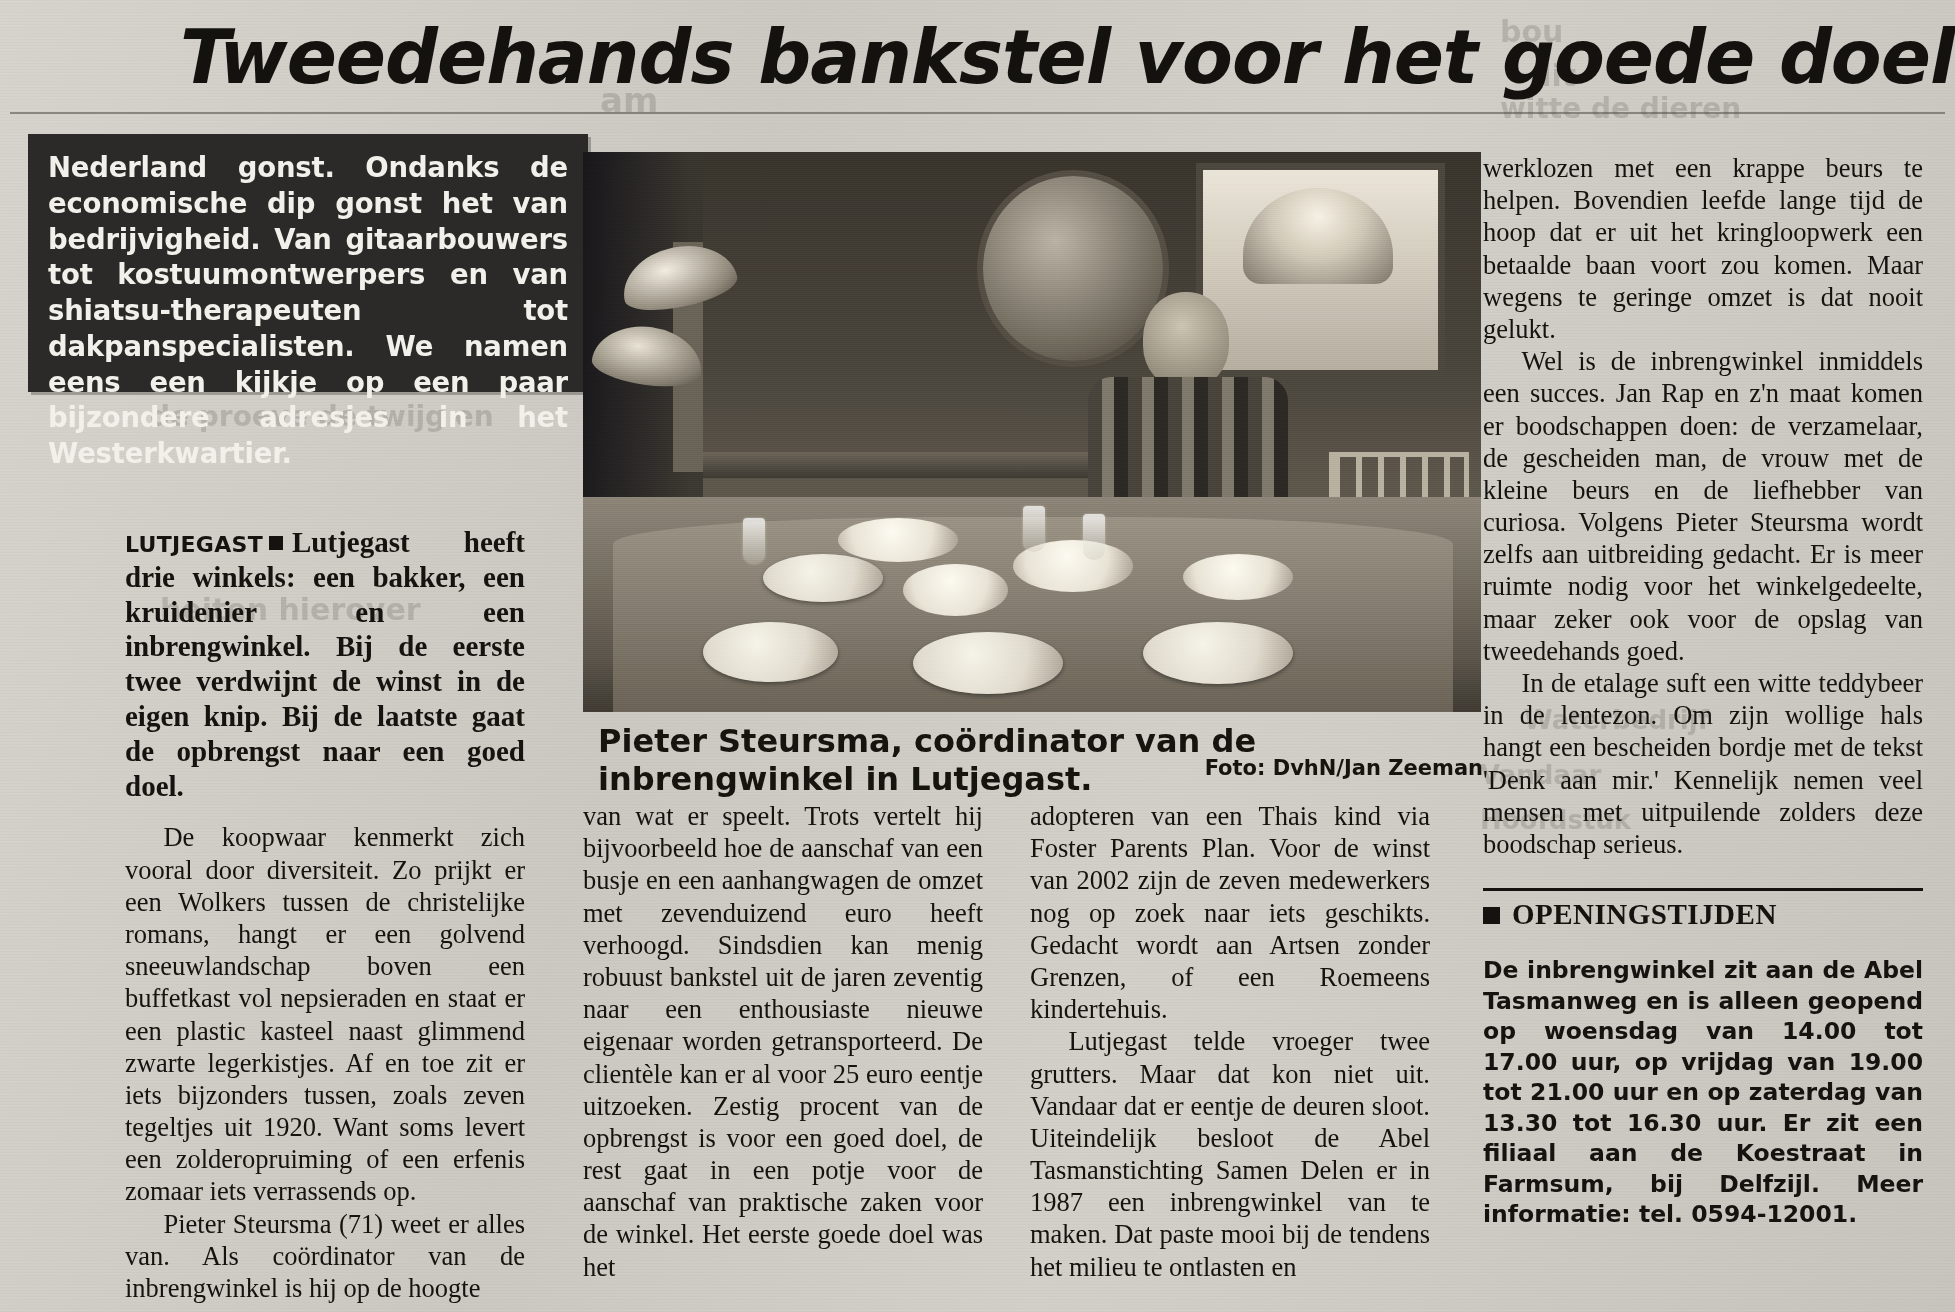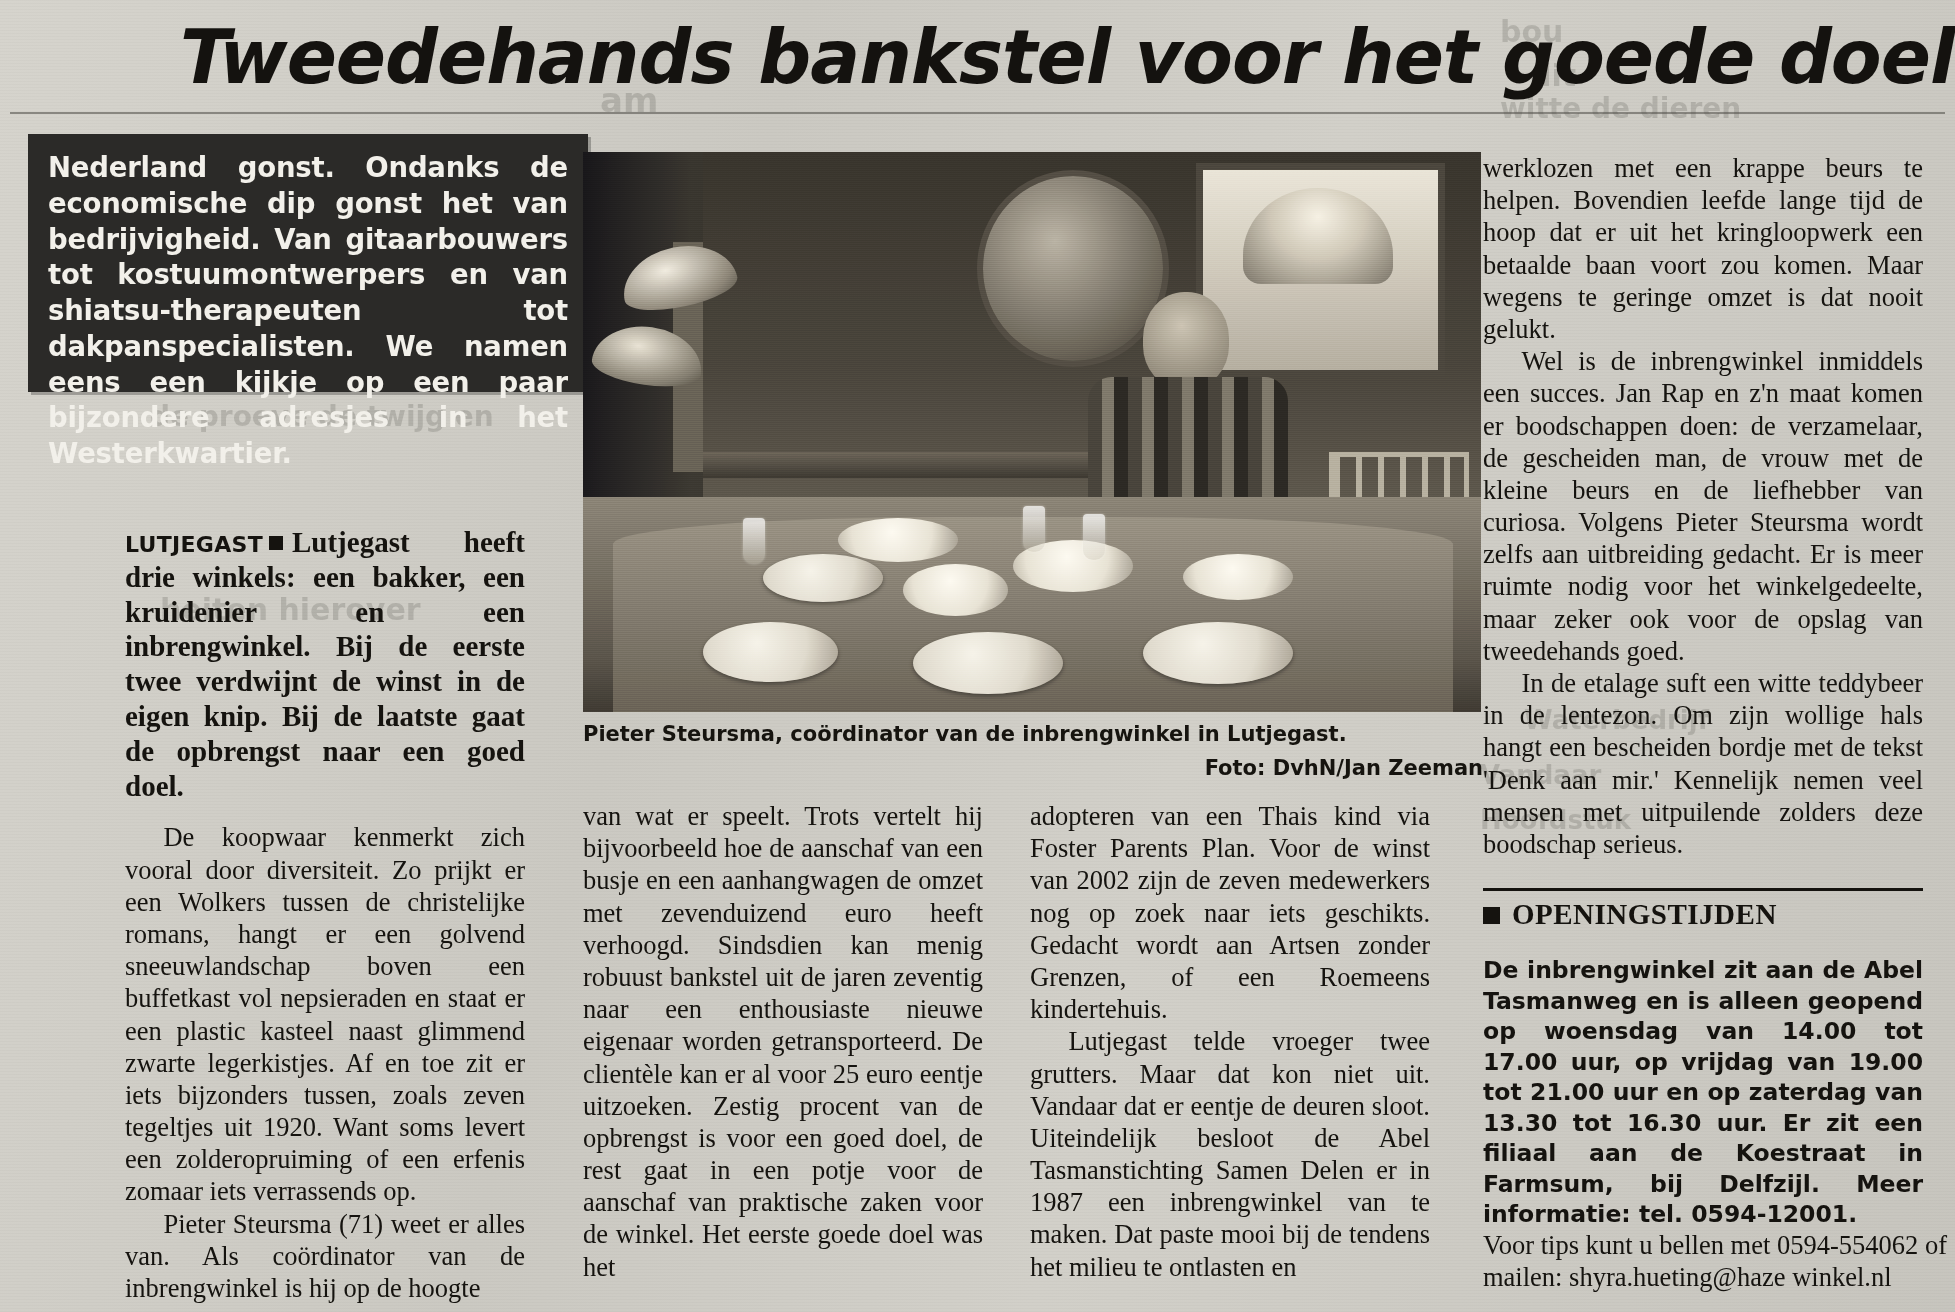--- a/index.html
+++ b/index.html
@@ -138,23 +138,23 @@
     background:repeating-linear-gradient(90deg,#b7b0a0 0 6px, rgba(0,0,0,0) 6px 22px);
     border:5px solid #b7b0a0;
   }
   .ph-grain{
     position:absolute;inset:0;
     background:repeating-linear-gradient(0deg, rgba(255,255,255,.035) 0 1px, rgba(0,0,0,.04) 1px 2px);
     mix-blend-mode:overlay;
   }
 
   .caption{
-    position:absolute;left:583px;top:722px;width:900px;
-    font-family:"DejaVu Sans", sans-serif;
-    font-weight:700;font-size:21px;color:#16140f;
+    position:absolute;left:598px;top:722px;width:900px;
+    font-family:"DejaVu Sans", sans-serif;
+    font-weight:700;font-size:32px;color:#16140f;
   }
   .credit{
     position:absolute;left:583px;top:756px;width:900px;
     text-align:right;
     font-family:"DejaVu Sans", sans-serif;
     font-weight:700;font-size:21px;color:#16140f;
   }
 
   
   .col{
@@ -297,15 +297,14 @@
     <p class="first">werklozen met een krappe beurs te helpen. Bovendien leefde lange tijd de hoop dat er uit het kringloopwerk een betaalde baan voort zou komen. Maar wegens te geringe omzet is dat nooit gelukt.</p>
     <p>Wel is de inbrengwinkel inmiddels een succes. Jan Rap en z'n maat komen er boodschappen doen: de verzamelaar, de gescheiden man, de vrouw met de kleine beurs en de liefhebber van curiosa. Volgens Pieter Steursma wordt zelfs aan uitbreiding gedacht. Er is meer ruimte nodig voor het winkelgedeelte, maar zeker ook voor de opslag van tweedehands goed.</p>
     <p>In de etalage suft een witte teddybeer in de lentezon. Om zijn wollige hals hangt een bescheiden bordje met de tekst 'Denk aan mir.' Kennelijk nemen veel mensen met uitpuilende zolders deze boodschap serieus.</p>
   </div>
 
   <div class="oh-rule"></div>
   <div class="oh-head">
     <span class="sq2"></span><span>OPENINGSTIJDEN</span>
   </div>
   <div class="oh-body">De inbrengwinkel zit aan de Abel Tasmanweg en is alleen geopend op woensdag van 14.00 tot 17.00 uur, op vrijdag van 19.00 tot 21.00 uur en op zaterdag van 13.30 tot 16.30 uur. Er zit een filiaal aan de Koestraat in Farmsum, bij Delfzijl. Meer informatie: tel. 0594-12001.</div>
-  <div class="oh-tail">Voor tips kunt u bellen met 0594-554062 of mailen: shyra.hueting@haze winkel.nl</div>
 
 </div>
 
 </body></html>

